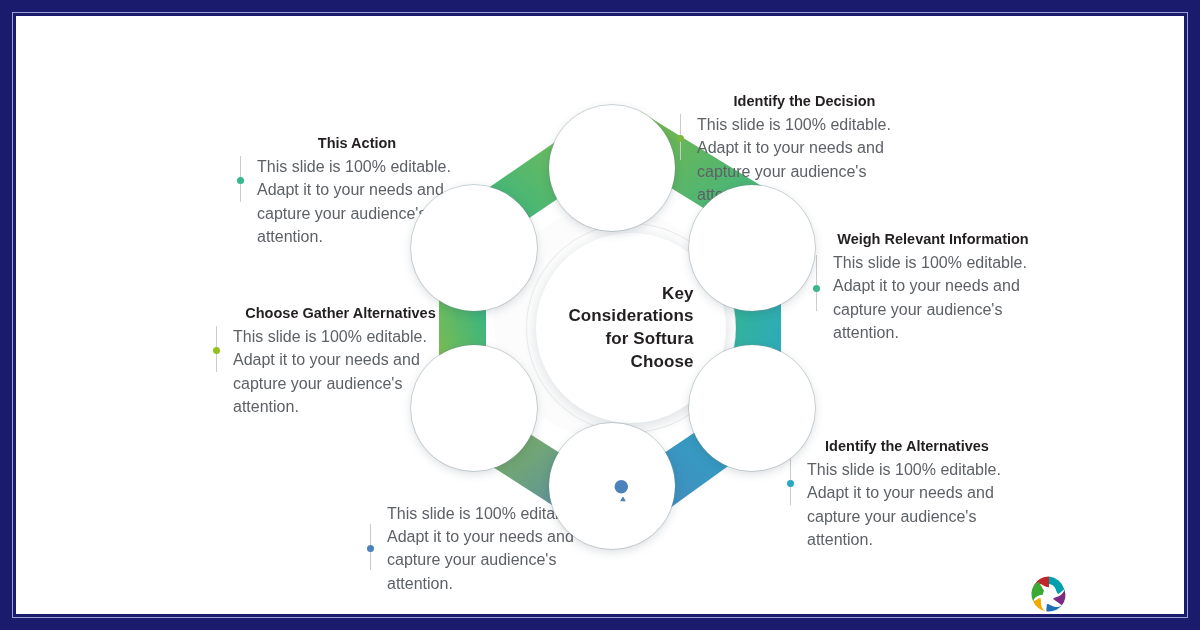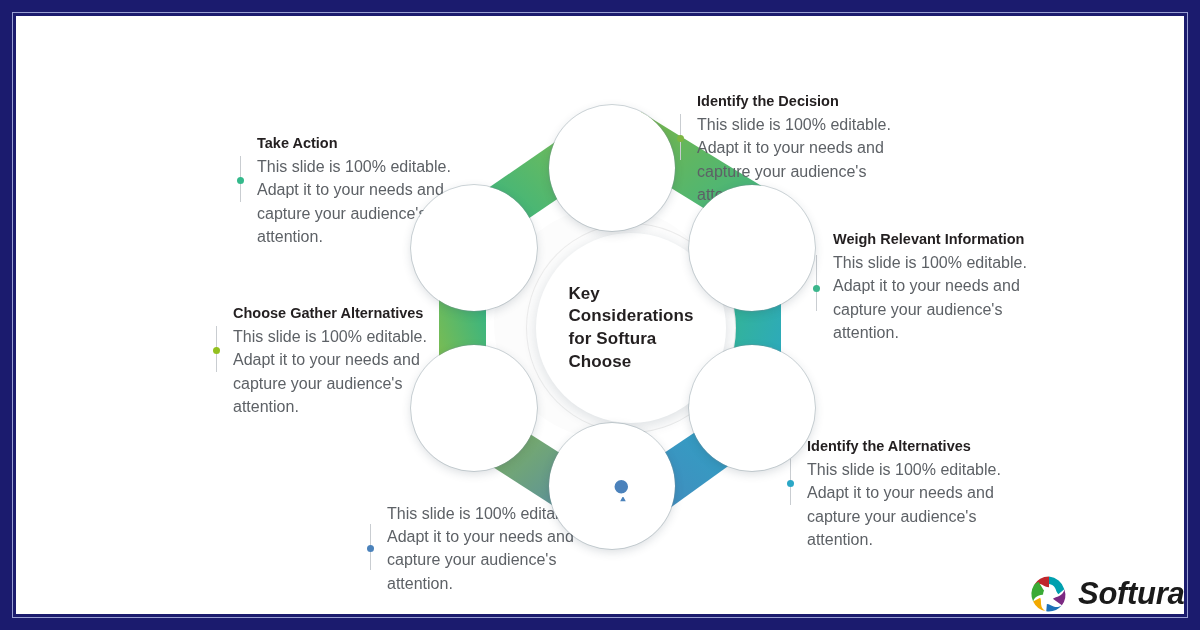--- a/index.html
+++ b/index.html
@@ -22,21 +22,21 @@
   }
 
   .hub{
     position:absolute;left:520px;top:217px;width:190px;height:190px;
     border-radius:50%;background:#ffffff;
     box-shadow:0 3px 14px rgba(40,60,80,.16), 0 0 0 9px #fdfdfd, 0 0 0 10px #ececec;
     display:flex;align-items:center;justify-content:center;
     z-index:6;
   }
   .hub-text{
-    text-align:left;font-size:17px;font-weight:bold;color:#231f20;
+    text-align:right;font-size:17px;font-weight:bold;color:#231f20;
     line-height:1.33;letter-spacing:.1px;
   }
 
   
   .node{
     position:absolute;width:104px;height:104px;border-radius:50%;
     display:flex;align-items:center;justify-content:center;
     z-index:8;
   }
   .node::before{
@@ -51,21 +51,21 @@
     width:126px;height:126px;border-radius:50%;
     border:1px solid rgba(120,140,150,.35);
     z-index:-1;
   }
   .node svg{width:54px;height:54px;display:block;}
 
   
   .tblock{position:absolute;}
   .tblock .ttl{
     font-size:14.5px;font-weight:bold;color:#231f20;
-    margin:0 0 3px 0;line-height:1.25;
+    margin:0 0 3px 0;line-height:1.25;text-align:center;
   }
   .tblock .body{
     font-size:16px;color:#5d6166;line-height:1.45;margin:0;
   }
   .tblock.hasbar{padding-left:17px;}
   .tblock .bar{
     position:absolute;left:0;width:1px;height:46px;background:#c9cdd1;
   }
   .tblock .dot{
     position:absolute;left:-3px;width:7px;height:7px;border-radius:50%;
@@ -262,31 +262,30 @@
     <div class="tblock hasbar" style="left:200px;top:288px;width:215px;">
       <div class="bar" style="top:22px;"></div>
       <div class="dot" style="top:43px;background:#93c01f;"></div>
       <p class="ttl">Choose Gather Alternatives</p>
       <p class="body">This slide is 100% editable. Adapt it to your needs and capture your audience's attention.</p>
     </div>
 
     <div class="tblock hasbar" style="left:224px;top:118px;width:200px;">
       <div class="bar" style="top:22px;"></div>
       <div class="dot" style="top:43px;background:#34b98b;"></div>
-      <p class="ttl">Take Action</p>
+      <p class="ttl">This Action</p>
       <p class="body">This slide is 100% editable. Adapt it to your needs and capture your audience's attention.</p>
     </div>
 
     <div class="logo">
       <svg width="40" height="40" viewBox="0 0 64 64">
         <path d="M32 4a28 28 0 0 0-24.2 14c4-3 9-3.2 13.4-1 3.6 1.8 6.4 4.2 10.8 4.2V4z" fill="#c0272d"></path>
         <path d="M7.8 18A28 28 0 0 0 6.6 44c1-4.9 4.6-8.4 9.3-9.8 3.9-1.2 7.5-1.3 10.7-3.6L15.2 12.4c-3 1.2-5.6 3.1-7.4 5.6z" fill="#3aaa35"></path>
         <path d="M6.6 44a28 28 0 0 0 21 15.7c-4.7-1.7-7.6-5.7-8.2-10.6-.5-4 .2-7.6-1.4-11.3L6.6 44z" fill="#f2a900"></path>
         <path d="M27.6 59.7A28 28 0 0 0 52.6 50c-3.9 3.1-8.8 3.6-13.3 1.8-3.7-1.5-6.7-3.7-10.7-3.9l-1 11.8z" fill="#1d71b8"></path>
         <path d="M52.6 50a28 28 0 0 0 3.9-25.8c-.5 5-3.7 8.8-8.2 10.8-3.7 1.6-7.3 2.1-10.2 4.7l14.5 10.3z" fill="#7b2982"></path>
         <path d="M56.5 24.2A28 28 0 0 0 32 4v12c4.5.3 7.9 2.8 9.9 6.9 1.7 3.4 2.2 7 5 9.4l9.6-8.1z" fill="#00a0af"></path>
         <circle cx="32" cy="32" r="9.5" fill="#ffffff"></circle>
       </svg>
-      <span class="logo-word">Softura</span>
     </div>
 
   </div>
 </div>
 
 </body></html>

